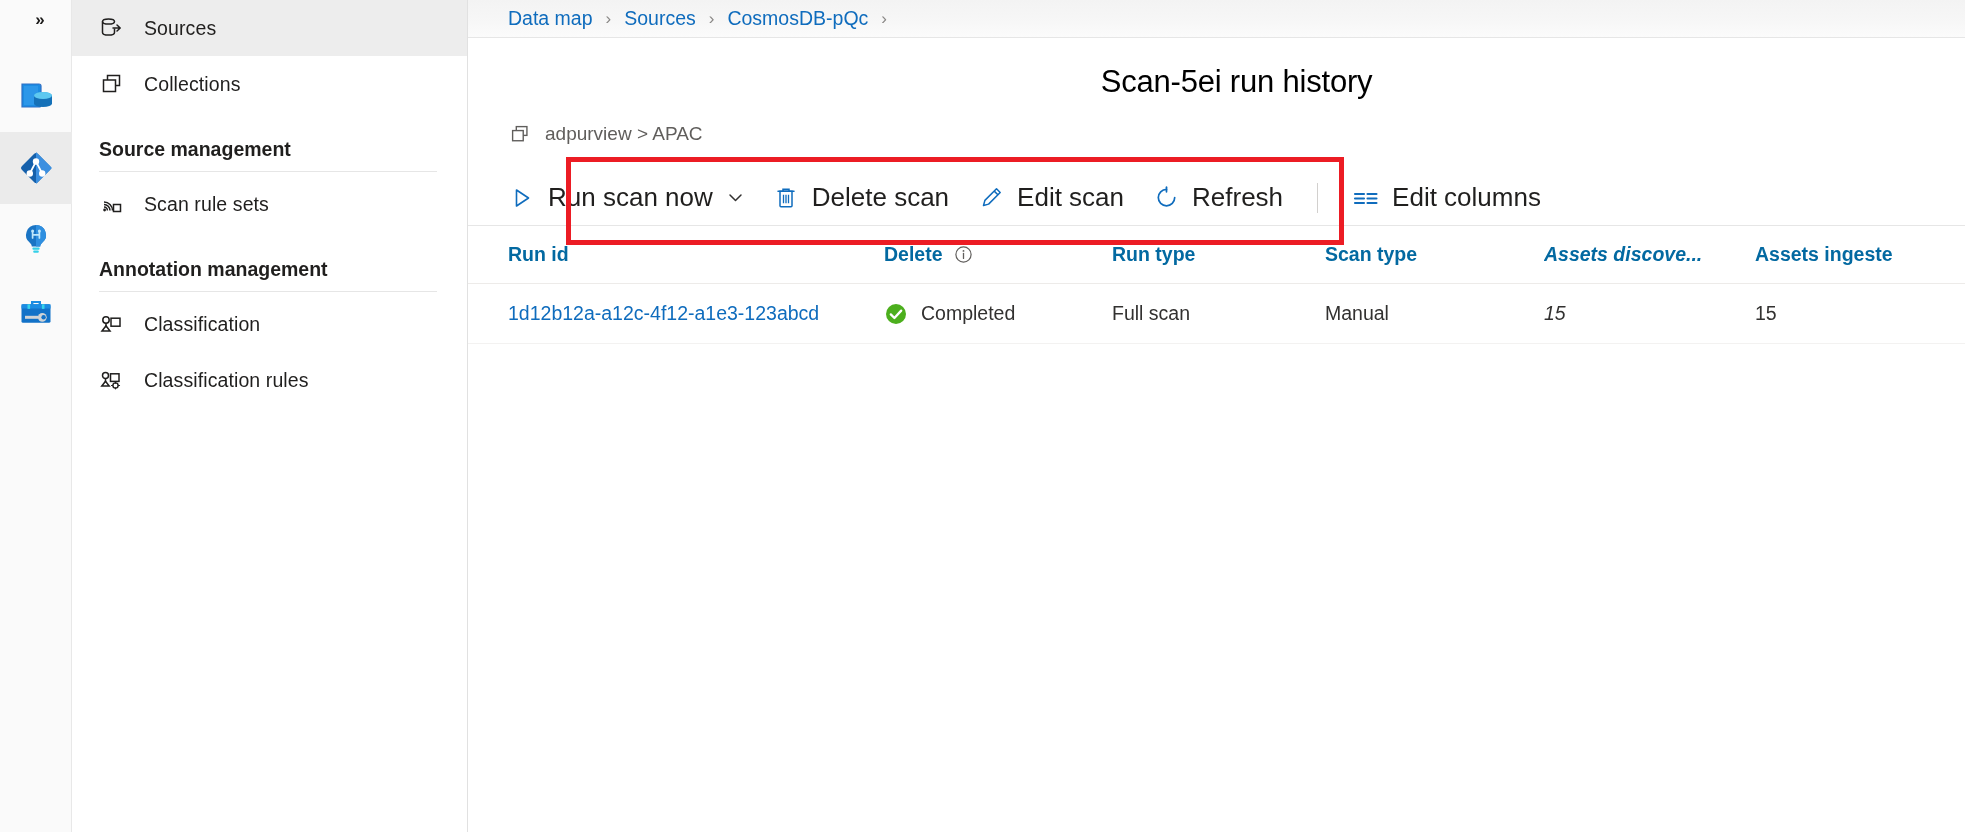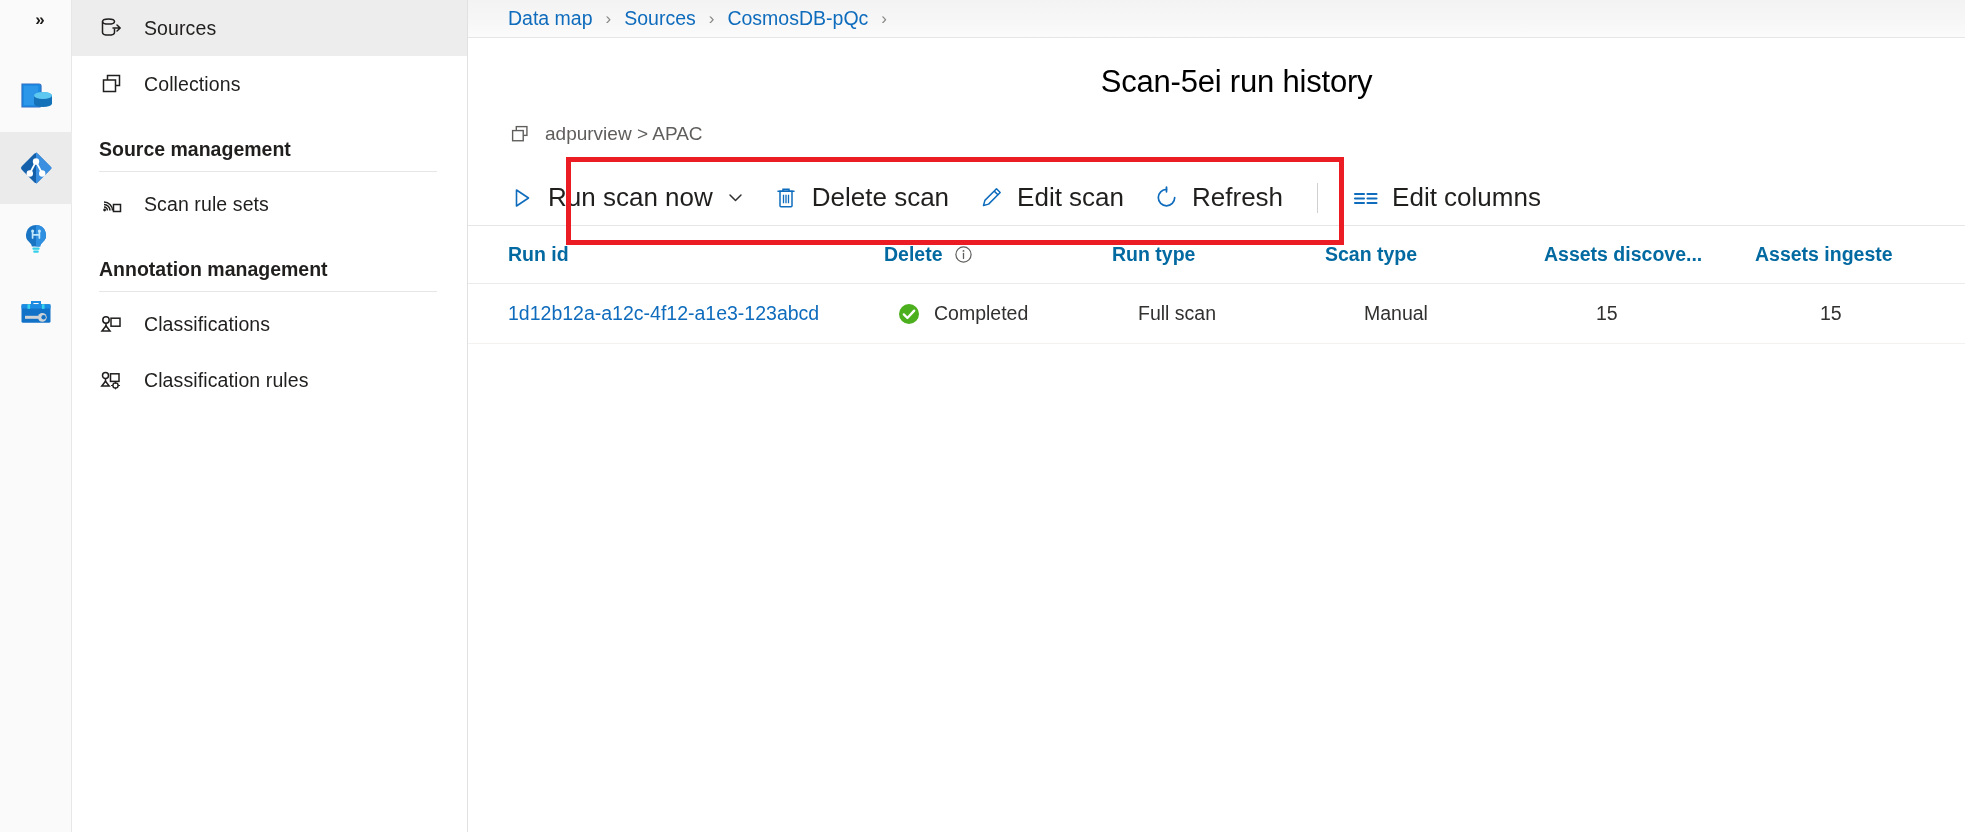--- a/index.html
+++ b/index.html
@@ -192,39 +192,38 @@
     white-space: nowrap;
     overflow: hidden;
   }
   .th .info-i { margin-left: 11px; display: flex; }
   .tbl-row {
     display: flex;
     align-items: center;
     height: 60px;
     padding-left: 40px;
     border-bottom: 1px solid #f3f2f1;
-    gap: 13px;
   }
   .td {
     font-size: 19.5px;
     color: #323130;
     display: flex;
     align-items: center;
     white-space: nowrap;
     overflow: hidden;
   }
   .td.link { color: #0f6cbd; cursor: pointer; }
   .td .status-ico { margin-right: 13px; display: flex; }
 
   
   .col-runid  { width: 376px; min-width: 376px; }
   .col-status { width: 228px; min-width: 228px; }
   .col-runtype{ width: 213px; min-width: 213px; }
   .col-scantype{ width: 219px; min-width: 219px; }
-  .col-disc   { width: 211px; min-width: 211px; }
+  .col-disc   { width: 211px; min-width: 211px; font-style: italic; }
   .col-ing    { width: 200px; min-width: 200px; }
 
   
   .redbox {
     position: absolute;
     border: 5px solid #ec1c24;
     pointer-events: none;
     z-index: 20;
   }
 </style>
@@ -338,21 +337,21 @@
 
   <div class="nav-item">
     <span class="nv-icon">
       <svg width="26" height="26" viewBox="0 0 26 26">
         <circle cx="7" cy="9" r="3.2" fill="none" stroke="#201f1e" stroke-width="1.5"></circle>
         <path d="M7 12.2 v4.2" stroke="#201f1e" stroke-width="1.5"></path>
         <path d="M3 20 L7 14.8 L11 20 Z" fill="none" stroke="#201f1e" stroke-width="1.5"></path>
         <rect x="12" y="7.2" width="9" height="8" fill="none" stroke="#201f1e" stroke-width="1.5"></rect>
       </svg>
     </span>
-    <span>Classifications</span>
+    <span>Classification</span>
   </div>
 
   <div class="nav-item">
     <span class="nv-icon">
       <svg width="26" height="26" viewBox="0 0 26 26">
         <circle cx="6.5" cy="8.5" r="3" fill="none" stroke="#201f1e" stroke-width="1.5"></circle>
         <path d="M6.5 11.5 v3.6" stroke="#201f1e" stroke-width="1.5"></path>
         <path d="M2.8 19 L6.5 14.2 L10.2 19 Z" fill="none" stroke="#201f1e" stroke-width="1.5"></path>
         <rect x="11.5" y="6.8" width="8.5" height="7.6" fill="none" stroke="#201f1e" stroke-width="1.5"></rect>
         <circle cx="16.5" cy="18.5" r="2.6" fill="none" stroke="#201f1e" stroke-width="1.4"></circle>

